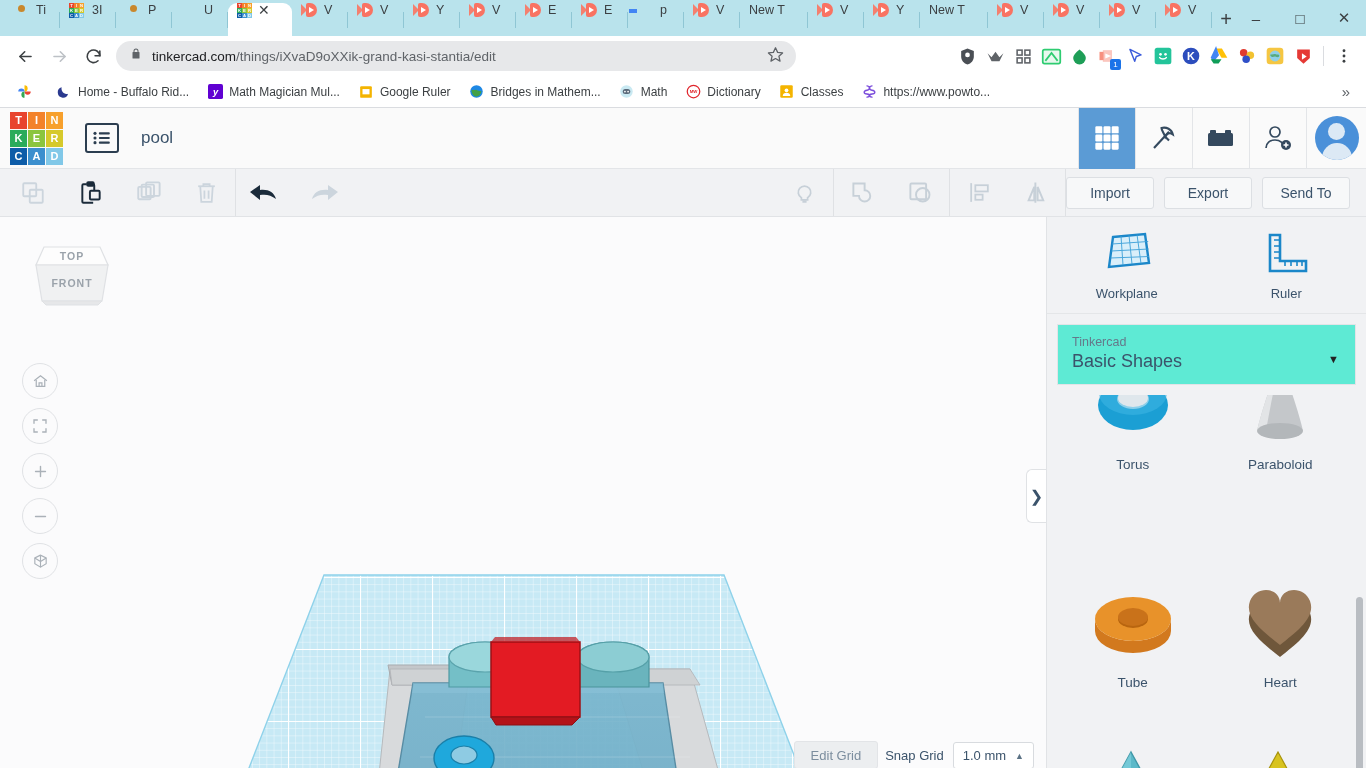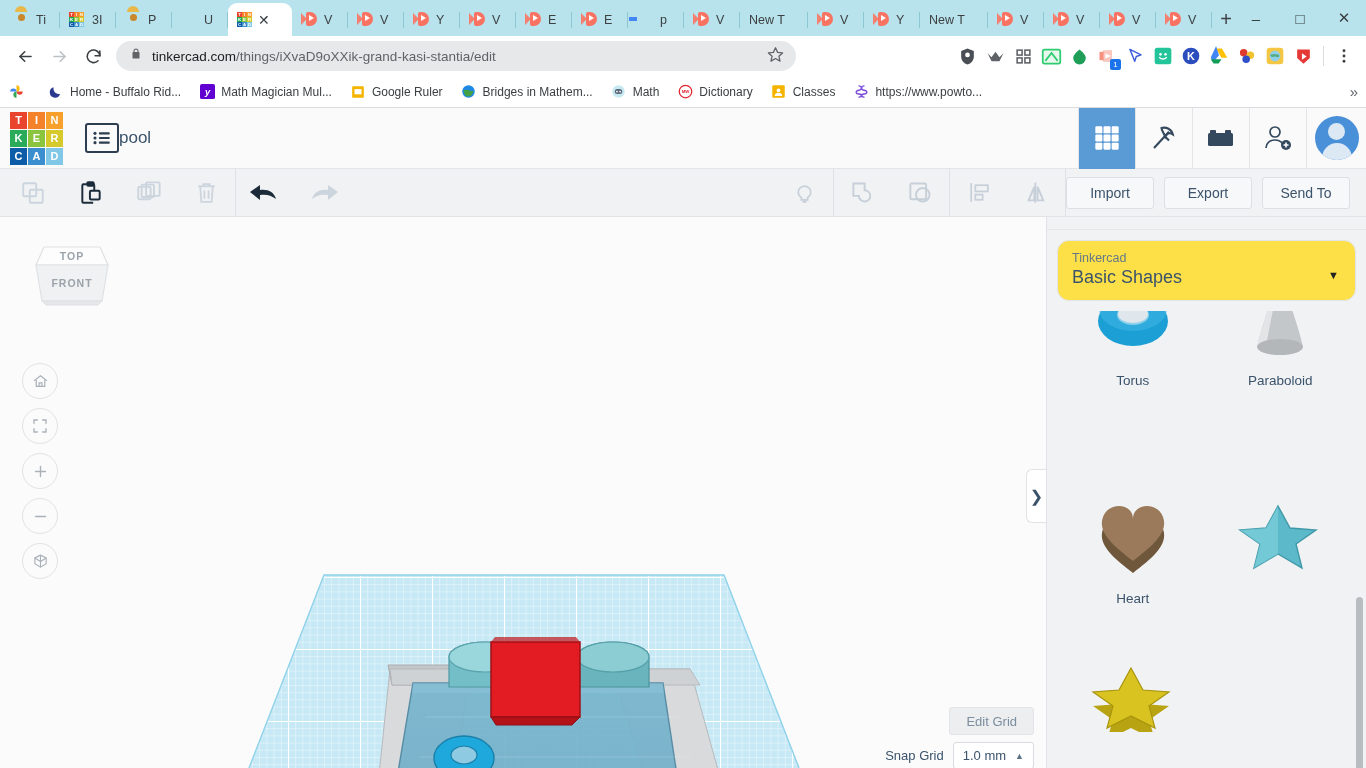--- a/index.html
+++ b/index.html
@@ -17,21 +17,20 @@
     height: 36px;
     background: #b9e3ec;
     display: flex;
     align-items: flex-end;
     padding-left: 4px;
     position: relative;
   }
   .tab {
     height: 33px;
     display: flex;
-    align-items: center;
     gap: 7px;
     padding: 0 9px;
     font-size: 12px;
     color: #3c4043;
     position: relative;
     max-width: 56px;
     min-width: 56px;
     overflow: hidden;
     white-space: nowrap;
     cursor: default;
@@ -134,21 +133,21 @@
   }
   .omnibox .urltext b { color: #202124; font-weight: normal; }
   .ext-tray { display:flex; align-items:center; gap:4px; margin-left:auto; padding-right:2px;}
   .ext { width:24px;height:24px;display:flex;align-items:center;justify-content:center;position:relative;flex:none;}
 
   .bookmarks {
     height: 32px;
     background: #fff;
     display: flex;
     align-items: center;
-    padding: 0 0;
+    padding: 0 8px;
     gap: 2px;
     border-bottom: 1px solid #dadce0;
   }
   .bm {
     display: flex; align-items: center; gap: 6px;
     padding: 4px 8px; border-radius: 4px;
     font-size: 12px; color: #3c4043; white-space: nowrap;
   }
   .bm-ico { width: 16px; height: 16px; flex:none; display:flex;align-items:center;justify-content:center;}
   .bm-more { margin-left:auto; font-size:15px;color:#5f6368;padding:0 8px;}
@@ -176,21 +175,21 @@
   }
   .proj-btn {
     width: 34px; height: 30px;
     border: 2px solid #2c3e50;
     border-radius: 3px;
     margin-left: 22px;
     display:flex;align-items:center;justify-content:center;
     flex:none;
   }
   .proj-name {
-    font-size: 17px; color: #3b536b; 
+    font-size: 17px; color: #3b536b; margin-left: 22px;
   }
   .hdr-right { margin-left:auto; display:flex; align-items:center; height:100%; }
   .hdr-ico {
     width: 57px; height: 61px;
     display:flex;align-items:center;justify-content:center;
     border-left: 1px solid #e3e5e8;
     color:#34495e;
   }
   .hdr-ico.active { background:#5b9bd5; color:#fff; }
   .avatar-wrap { width:60px;height:61px;display:flex;align-items:center;justify-content:center;border-left:1px solid #e3e5e8;}
@@ -248,21 +247,21 @@
     width: 36px; height: 36px; border-radius:50%;
     border: 1px solid #e0e2e5;
     background:#fbfbfc;
     display:flex;align-items:center;justify-content:center;
     color:#a9b0b8;
   }
 
   
   .grid-ctrls {
     position: absolute; right: 12px; bottom: 4px;
-    display:flex; flex-direction:column; align-items:flex-end; gap:7px;
+    display:flex; flex-direction:row; align-items:flex-end; gap:7px;
   }
   .edit-grid-btn {
     height: 28px; padding: 0 16px;
     background:#eceef0; border:1px solid #e2e4e7; border-radius:3px;
     font-size:13px; color:#7b8d9e;
     display:flex;align-items:center;
   }
   .snap-row { display:flex; align-items:center; gap:9px; }
   .snap-label { font-size:13px; color:#3b536b; }
   .snap-sel {
@@ -289,21 +288,21 @@
     background: #f1f2f4;
     border-left: 1px solid #e1e3e6;
     display: flex; flex-direction: column;
     position: relative;
   }
   .rp-top { display:flex; padding: 8px 0 4px; border-bottom:1px solid #e4e6e8; }
   .rp-tool { flex:1; display:flex; flex-direction:column; align-items:center; gap:7px; padding:6px 0 8px;}
   .rp-tool-label { font-size:13px; color:#3b536b; }
   .rp-select-wrap { padding: 10px; }
   .rp-select {
-    background:#fde047; border:1px solid #e2e4e7; border-radius:12px;
+    background:#5eead4; border:1px solid #e2e4e7; border-radius:0;
     padding: 10px 14px 12px; position: relative;
   }
   .rp-sel-sub { font-size:12.5px; color:#65788a; margin-bottom:2px;}
   .rp-sel-main { font-size:18px; color:#3b536b; }
   .rp-sel-caret { position:absolute; right:16px; top:50%; margin-top:-2px; font-size:11px; color:#222;}
   .shapes {
     flex: 1; overflow: hidden;
     padding: 6px 12px 0;
     display: grid;
     grid-template-columns: 1fr 1fr;
@@ -923,20 +922,44 @@
           <span class="caret">▲</span>
         </div>
       </div>
     </div>
 
     <div class="panel-collapse">❯</div>
   </div>
 
   <div class="rpanel">
     <div class="rp-top">
+      <div class="rp-tool">
+        <span>
+          <svg width="48" height="44" viewBox="0 0 48 44">
+            <polygon points="10,6 42,3 46,32 6,36" fill="#d9effa" stroke="#1b87c9" stroke-width="2.4"></polygon>
+            <g stroke="#3ba0d8" stroke-width="1" opacity="0.9">
+              <path d="M18,5 L20,34M26,4.3 L29,33M34,3.6 L38,32.5"></path>
+              <path d="M9,13 L45.2,10.5M8.4,20 L45.6,18M7.6,27 L46,25.5"></path>
+            </g>
+          </svg>
+        </span>
+        <span class="rp-tool-label">Workplane</span>
+      </div>
+      <div class="rp-tool">
+        <span>
+          <svg width="46" height="44" viewBox="0 0 46 44">
+            <path d="M7,4 L17,4 L17,30 L43,30 L43,40 L7,40 Z" fill="none" stroke="#1b87c9" stroke-width="2.6"></path>
+            <g stroke="#1b87c9" stroke-width="1.6">
+              <path d="M17,9 L11,9M17,15 L11,15M17,21 L11,21M17,27 L11,27"></path>
+              <path d="M22,30 L22,35M28,30 L28,35M34,30 L34,35M39,30 L39,35"></path>
+            </g>
+          </svg>
+        </span>
+        <span class="rp-tool-label">Ruler</span>
+      </div>
     </div>
 
     <div class="rp-select-wrap">
       <div class="rp-select">
         <div class="rp-sel-sub">Tinkercad</div>
         <div class="rp-sel-main">Basic Shapes</div>
         <div class="rp-sel-caret">▼</div>
       </div>
     </div>
 
@@ -957,20 +980,31 @@
           <svg width="90" height="96" viewBox="0 0 90 96">
             <path d="M45,8 C36,30 26,60 22,78 L68,78 C64,60 54,30 45,8 Z" fill="#c4c7ca"></path>
             <path d="M45,8 C40,30 34,60 31,78 L22,78 C26,60 36,30 45,8 Z" fill="#e2e4e6"></path>
             <ellipse cx="45" cy="78" rx="23" ry="8" fill="#b3b7ba"></ellipse>
           </svg>
         </div>
         <div class="shape-label">Paraboloid</div>
       </div>
       <div class="shape-cell">
         <div class="shape-art">
+          <svg width="96" height="80" viewBox="0 0 96 80">
+            <path d="M10,40 A38,22 0 0 0 86,40 L86,52 A38,22 0 0 1 10,52 Z" fill="#d2791e"></path>
+            <ellipse cx="48" cy="40" rx="38" ry="22" fill="#e8922a"></ellipse>
+            <ellipse cx="48" cy="40" rx="15" ry="9" fill="#b8650f"></ellipse>
+            <ellipse cx="48" cy="38" rx="15" ry="9" fill="#c9721a"></ellipse>
+          </svg>
+        </div>
+        <div class="shape-label">Tube</div>
+      </div>
+      <div class="shape-cell">
+        <div class="shape-art">
           <svg width="100" height="80" viewBox="0 0 100 80">
             <path d="M50,24 C50,8 26,6 20,22 C14,38 32,52 50,66 C68,52 86,38 80,22 C74,6 50,8 50,24 Z" transform="translate(0,12)" fill="#6f573b"></path>
             <path d="M50,24 C50,8 26,6 20,22 C14,38 32,52 50,66 C68,52 86,38 80,22 C74,6 50,8 50,24 Z" fill="#9a7a5a"></path>
           </svg>
         </div>
         <div class="shape-label">Heart</div>
       </div>
       <div class="shape-cell">
         <div class="shape-art">
           <svg width="100" height="70" viewBox="0 0 100 70">

